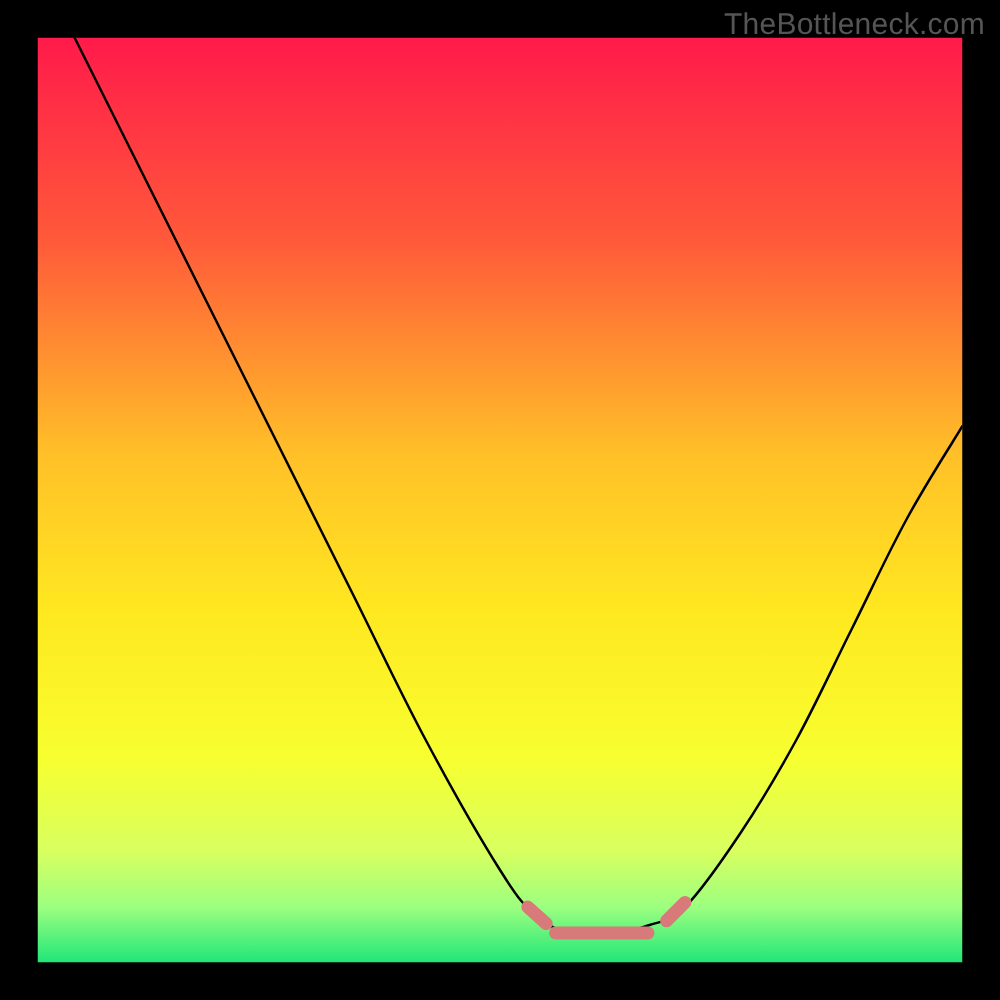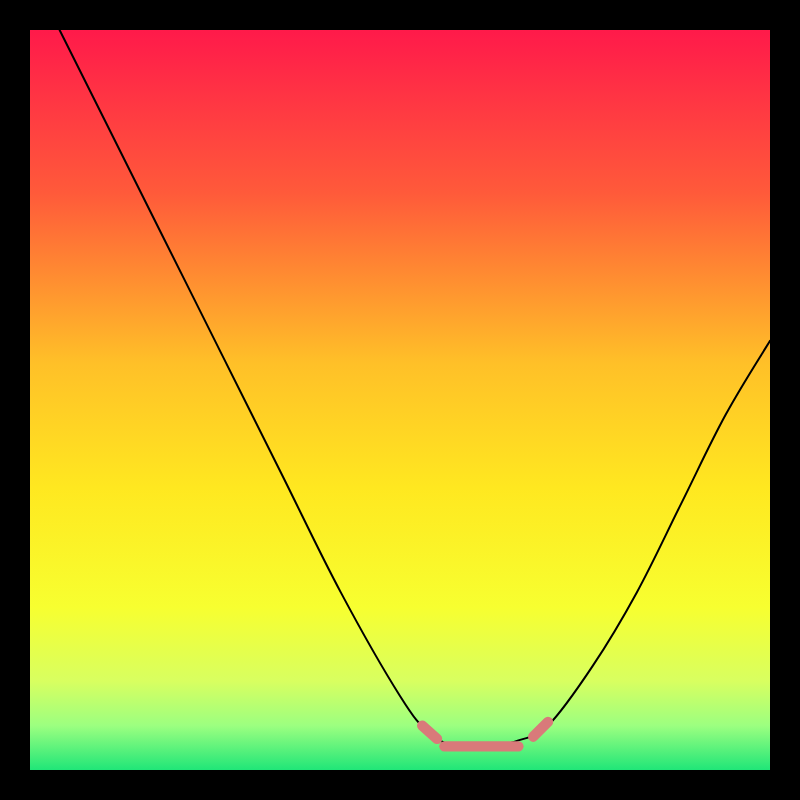--- a/index.html
+++ b/index.html
@@ -26,20 +26,21 @@
     top: 30px;
     width: 740px;
     height: 740px;
   }
   svg { display: block; }
 </style>
 </head>
 <body>
 
 <div class="frame">
+  <div class="watermark">TheBottleneck.com</div>
   <div class="plot">
     <svg id="chart-svg" viewBox="0 0 740 740" preserveAspectRatio="none">
         <defs>
           <linearGradient id="bg-grad" x1="0" y1="0" x2="0" y2="1">
             <stop offset="0%" stop-color="#ff1a4a"></stop>
             <stop offset="22%" stop-color="#ff5a3a"></stop>
             <stop offset="45%" stop-color="#ffc028"></stop>
             <stop offset="62%" stop-color="#ffe820"></stop>
             <stop offset="78%" stop-color="#f7ff30"></stop>
             <stop offset="88%" stop-color="#d8ff60"></stop>

